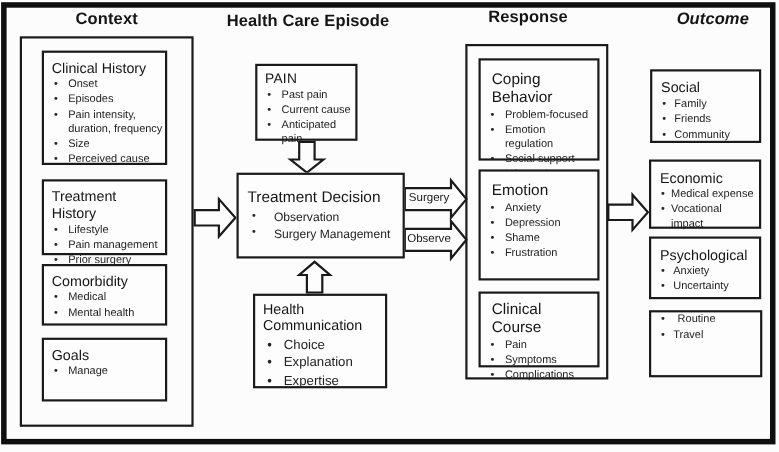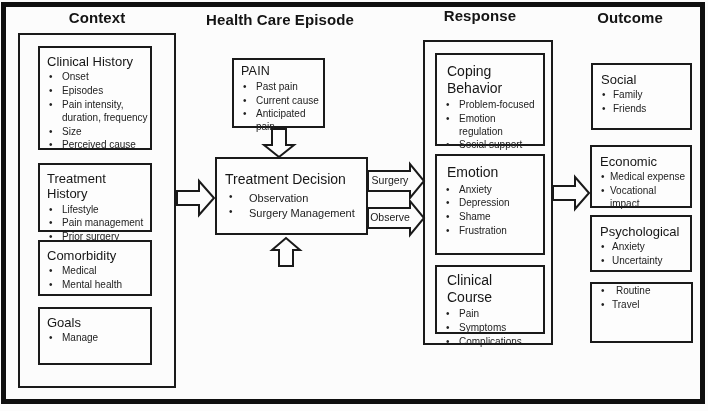--- a/index.html
+++ b/index.html
@@ -49,21 +49,21 @@
 </head>
 <body>
 
 <div class="canvas">
 
   <div class="frame"></div>
 
   <div class="col-header" style="left:17px;top:9px;width:160px;">Context</div>
   <div class="col-header" style="left:190px;top:11px;width:180px;">Health Care Episode</div>
   <div class="col-header" style="left:400px;top:7px;width:160px;">Response</div>
-  <div class="col-header" style="left:580px;top:9px;width:100px;">Outcome</div>
+  <div class="col-header" style="left:598px;top:9px;width:100px;font-style:italic;">Outcome</div>
 
   <svg class="arrows" width="708" height="411" viewBox="0 0 708 411">
     <polygon points="177,191 199,191 199,181 214,198 199,215 199,205 177,205"></polygon>
     <polygon points="272,129 272,145 264,145 279,157 294,145 286,145 286,129"></polygon>
     <polygon points="279,266 279,250 272,250 286,238 300,250 293,250 293,266"></polygon>
     <polygon points="368,171 410,171 410,164 424,181 410,198 410,191 368,191"></polygon>
     <polygon points="368,208 410,208 410,201 424,218 410,235 410,228 368,228"></polygon>
     <polygon points="553,186 575,186 575,177 589,193 575,209 575,200 553,200"></polygon>
   </svg>
   <div class="arrow-label" style="left:369px;top:173px;width:42px;">Surgery</div>
@@ -104,20 +104,26 @@
     <div class="li">Current cause</div>
     <div class="li">Anticipated pain</div>
   </div>
 
   <div class="box" style="left:215px;top:157px;width:153px;height:78px;">
     <div class="title big td">Treatment Decision</div>
     <div class="li md">Observation</div>
     <div class="li md">Surgery Management</div>
   </div>
 
+  <div class="box" style="left:230px;top:267px;width:122px;height:86px;">
+    <div class="title" style="padding-top:4px;">Health Communication</div>
+    <div class="li lg">Choice</div>
+    <div class="li lg">Explanation</div>
+    <div class="li lg">Expertise</div>
+  </div>
 
   <div class="box outer" style="left:423px;top:40px;width:130px;height:305px;"></div>
 
   <div class="box" style="left:435px;top:53px;width:110px;height:93px;">
     <div class="title big resp">Coping Behavior</div>
     <div class="li">Problem-focused</div>
     <div class="li">Emotion regulation</div>
     <div class="li">Social support</div>
     <div class="li">Information seeking</div>
   </div>
@@ -134,20 +140,21 @@
     <div class="title big resp" style="padding-top:5px;">Clinical Course</div>
     <div class="li">Pain</div>
     <div class="li">Symptoms</div>
     <div class="li">Complications</div>
   </div>
 
   <div class="box" style="left:591px;top:63px;width:101px;height:67px;">
     <div class="title out">Social</div>
     <div class="li" style="padding-left:20px;">Family</div>
     <div class="li" style="padding-left:20px;">Friends</div>
+    <div class="li" style="padding-left:20px;">Community</div>
   </div>
 
   <div class="box" style="left:590px;top:145px;width:102px;height:63px;">
     <div class="title out">Economic</div>
     <div class="li" style="padding-left:18px;">Medical expense</div>
     <div class="li" style="padding-left:18px;">Vocational impact</div>
   </div>
 
   <div class="box" style="left:590px;top:215px;width:102px;height:57px;">
     <div class="title out">Psychological</div>

